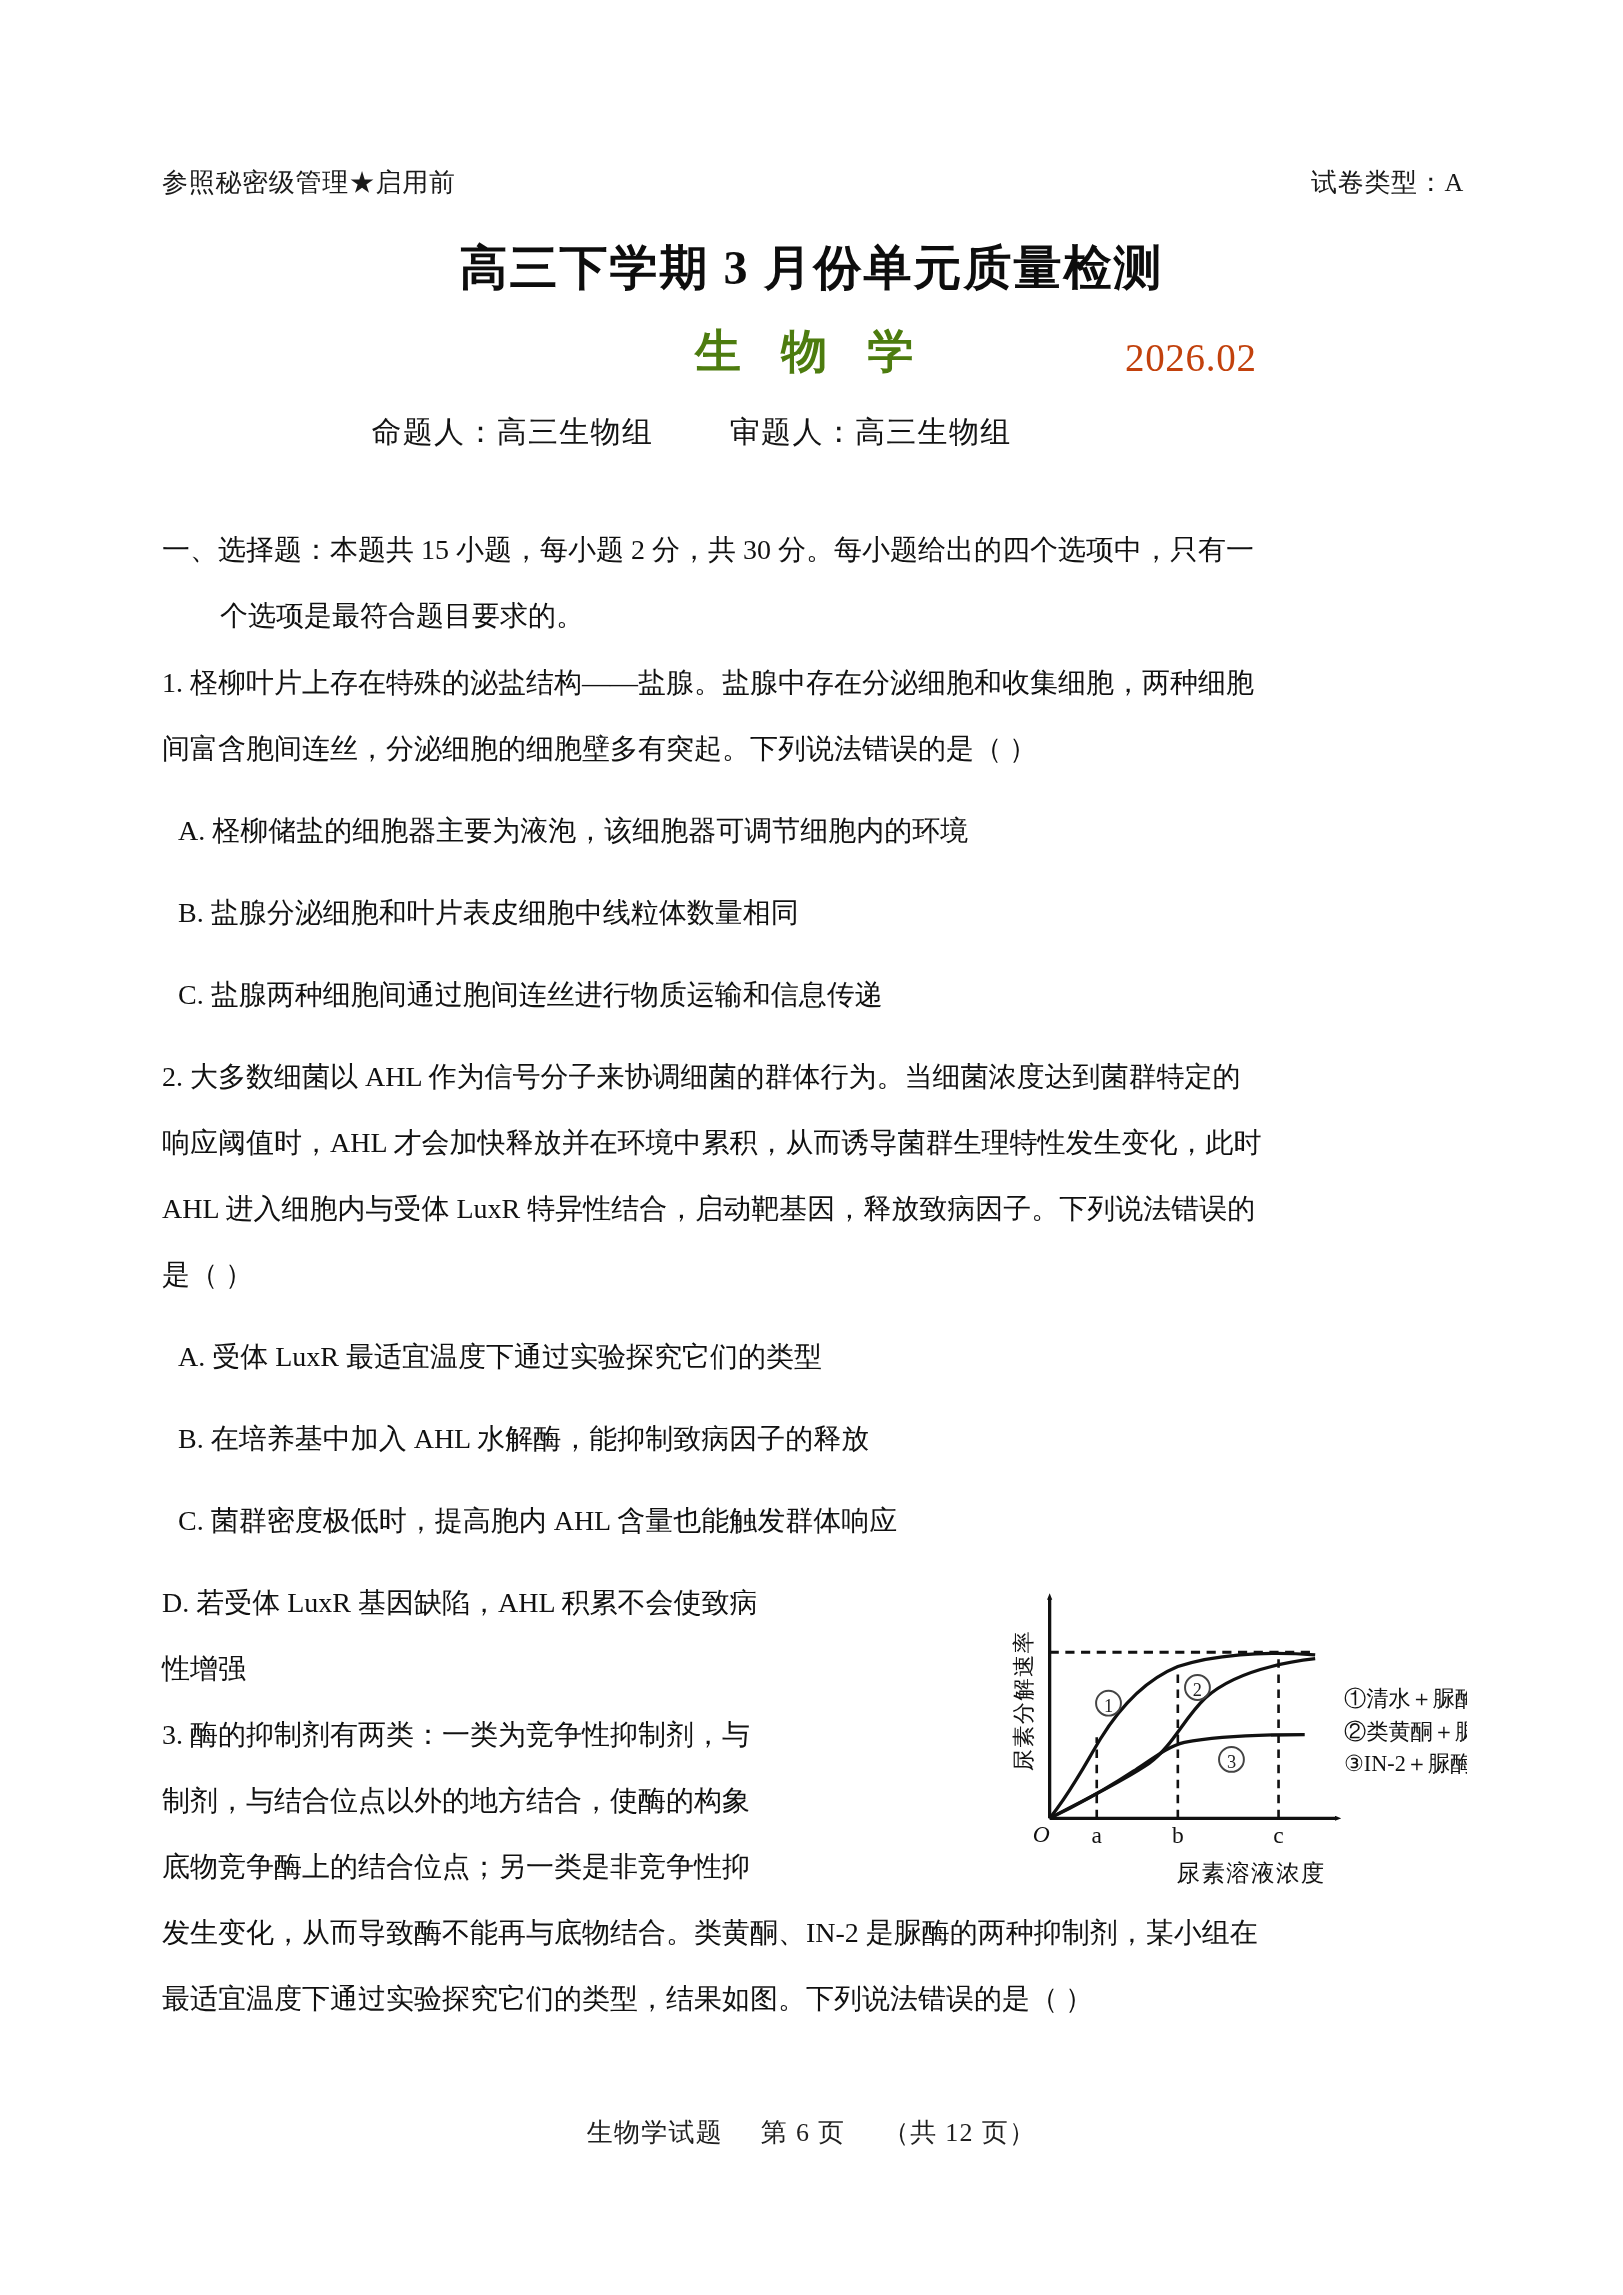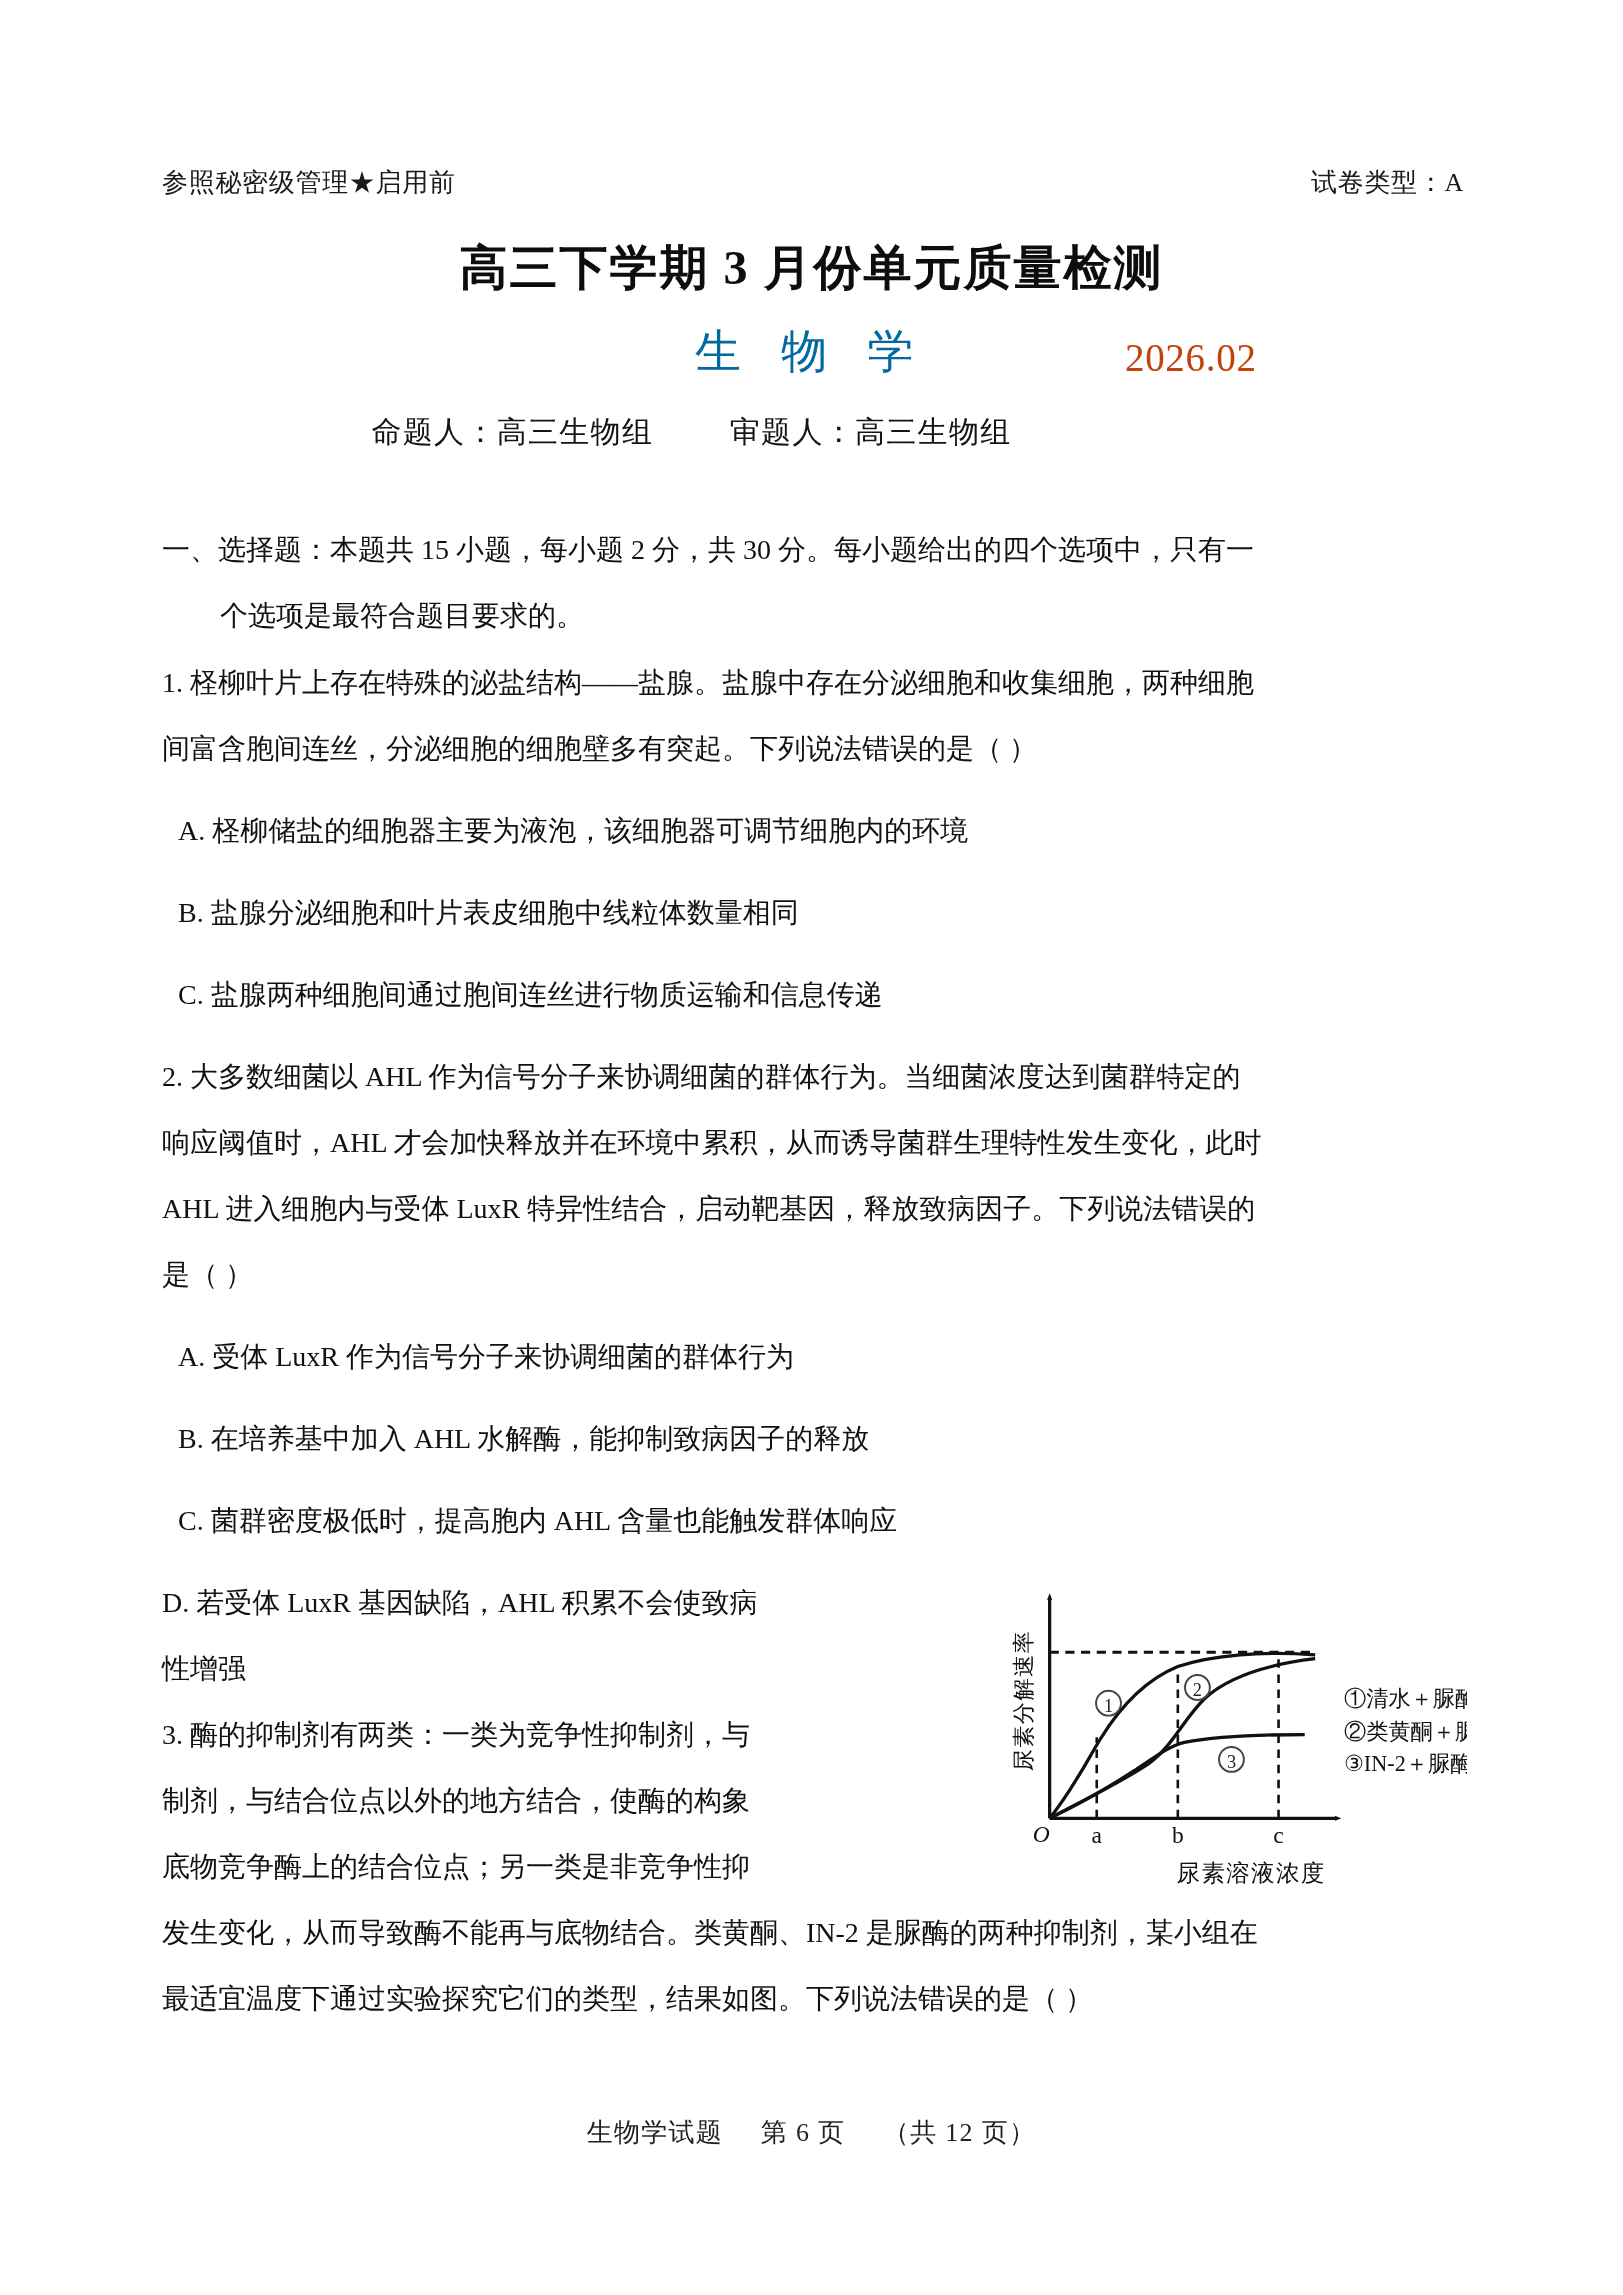--- a/index.html
+++ b/index.html
@@ -65,23 +65,23 @@
     width: 1623px;
     text-align: center;
   }
   .subject-inner {
     display: inline-block;
     position: relative;
     width: 851px;
   }
   .subject-name {
     font-size: 46px;
-    font-weight: normal;
+    font-weight: bold;
     letter-spacing: 14.4px;
-    color: #0369a1;
+    color: #4d7c0f;
   }
   .exam-date {
     position: absolute;
     right: -19.6px;
     bottom: 2.6px;
     font-size: 39px;
     letter-spacing: 0.7px;
     color: #c2410c;
     margin-top: 8px;
   }
@@ -195,21 +195,21 @@
       <div class="opt">A. 柽柳储盐的细胞器主要为液泡，该细胞器可调节细胞内的环境</div>
       <div class="opt">B. 盐腺分泌细胞和叶片表皮细胞中线粒体数量相同</div>
       <div class="opt">C. 盐腺两种细胞间通过胞间连丝进行物质运输和信息传递</div>
     </div>
 
     <div>
       <div class="qline">2. 大多数细菌以 AHL 作为信号分子来协调细菌的群体行为。当细菌浓度达到菌群特定的</div>
       <div class="qline">响应阈值时，AHL 才会加快释放并在环境中累积，从而诱导菌群生理特性发生变化，此时</div>
       <div class="qline">AHL 进入细胞内与受体 LuxR 特异性结合，启动靶基因，释放致病因子。下列说法错误的</div>
       <div class="qline">是（      ）</div>
-      <div class="opt">A. 受体 LuxR 作为信号分子来协调细菌的群体行为</div>
+      <div class="opt">A. 受体 LuxR 最适宜温度下通过实验探究它们的类型</div>
       <div class="opt">B. 在培养基中加入 AHL 水解酶，能抑制致病因子的释放</div>
       <div class="opt">C. 菌群密度极低时，提高胞内 AHL 含量也能触发群体响应</div>
     </div>
 
     <div class="q3-block">
 
       <div class="figure-float">
         <div class="chart-box">
           <svg class="chart-svg" width="458" height="327" viewBox="0 0 700 500" style="font-size:43px">
             <defs>

